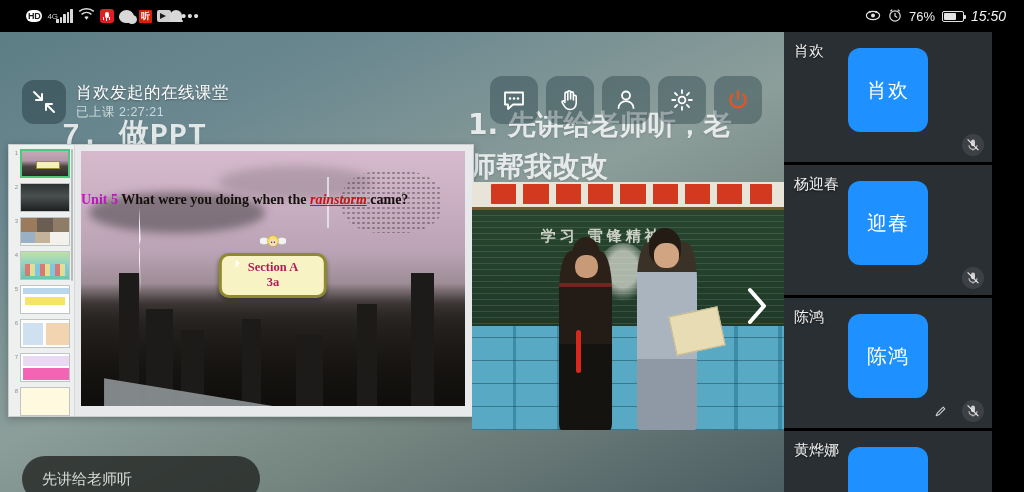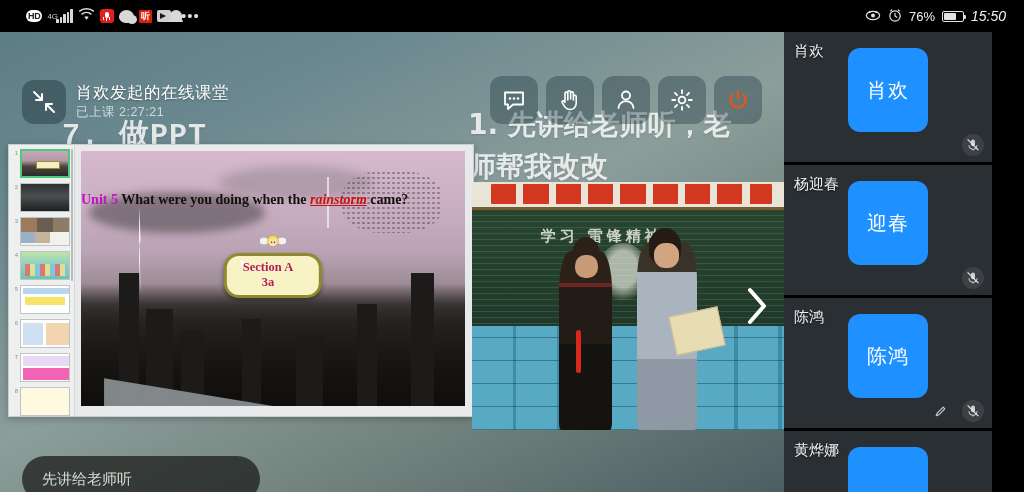--- a/index.html
+++ b/index.html
@@ -170,22 +170,22 @@
     clip-path: polygon(0 32%, 100% 100%, 100% 100%, 0 100%); opacity:.9; }
   .sl-title {
     position: absolute; left: 0; right: 0; top: 16%; text-align: left;
     font-family: "Liberation Serif", "DejaVu Serif", serif; font-weight: bold; font-size: 14px;
     color: #14100c; white-space: nowrap;
   }
   .sl-title .u5 { color: #c014c0; }
   .sl-title .rs { color: #cc1111; font-style: italic; text-decoration: underline; }
   .sl-box {
     position: absolute; left: 50%; top: 40%; transform: translateX(-50%);
-    background: #f7f3c4; border: 3px solid #8f8a2c; border-radius: 15px;
-    padding: 4px 26px 5px 16px; text-align: center; box-shadow: 0 2px 4px rgba(0,0,0,.35);
+    background: #f7f3c4; border: 3px solid #8f8a2c; border-radius: 10px;
+    padding: 4px 26px 5px 26px; text-align: center; box-shadow: 0 2px 4px rgba(0,0,0,.35);
   }
   .sl-box .l1 { font-family: "Liberation Serif", serif; font-weight: bold; font-size: 12.5px; color: #b31a5c; }
   .sl-box .l2 { font-family: "Liberation Serif", serif; font-weight: bold; font-size: 12.5px; color: #b31a5c; }
   .sl-angel {
     position: absolute; left: 50%; top: 32%; transform: translateX(-50%);
     width: 26px; height: 16px;
   }
   .sl-cursor { position:absolute; left: 14px; top: 4px; width:0;height:0;
     border-left: 4px solid #fff; border-top: 3px solid transparent; border-bottom: 5px solid transparent; }
 

